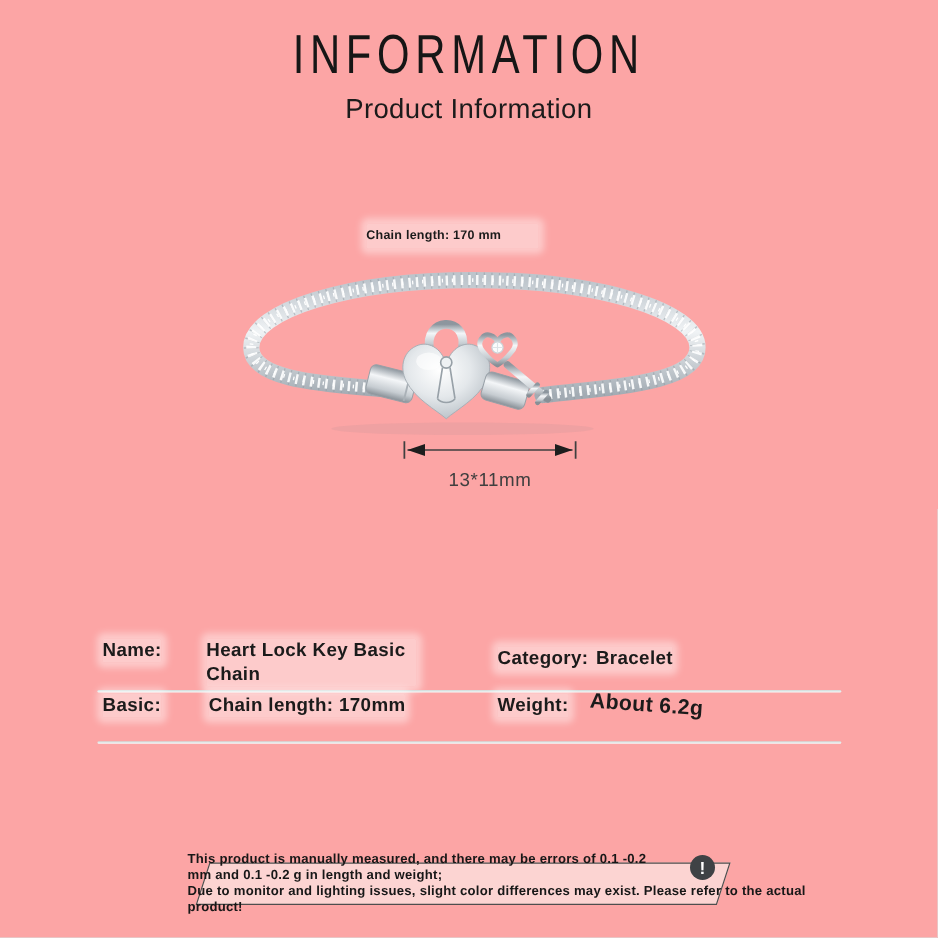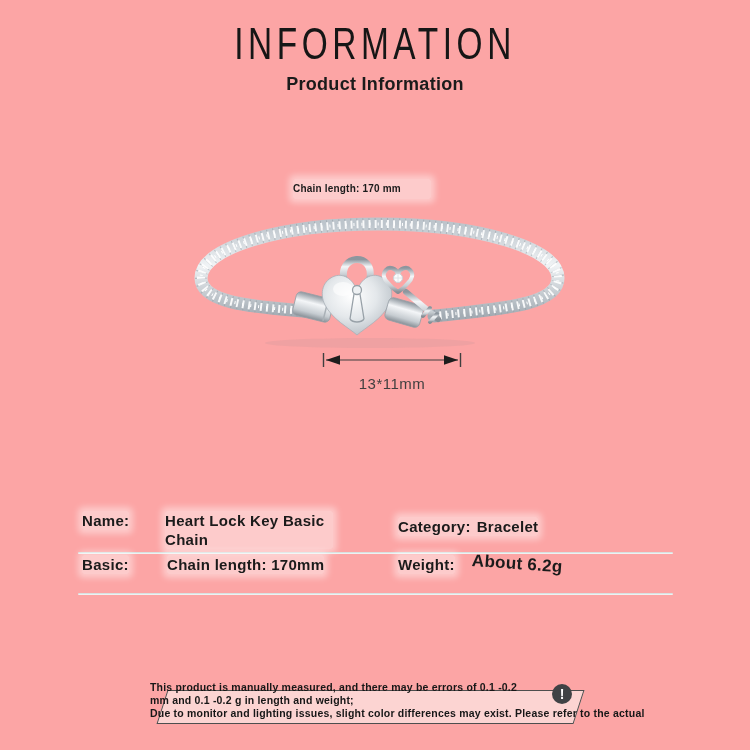--- a/index.html
+++ b/index.html
@@ -10,21 +10,21 @@
     font-family:"Liberation Sans", sans-serif; color:#1b1b1b;
   }
   
   .header { position:absolute; top:0; left:0; width:750px; text-align:center; }
   .title {
     margin-top:22px; font-size:44px; font-weight:400; line-height:1;
     letter-spacing:6px; color:#161616;
     transform:scaleX(0.76); transform-origin:center;
     white-space:nowrap;
   }
-  .subtitle { margin-top:8px; font-size:18px; font-weight:700; letter-spacing:0.3px; }
+  .subtitle { margin-top:8px; font-size:22px; font-weight:400; letter-spacing:0.3px; }
 
   
   .hl { background:rgba(255,255,255,0.42); border-radius:2px; box-shadow:0 0 6px 4px rgba(255,255,255,0.42); }
   .annotation {
     position:absolute; left:293px; top:179px; width:138px;
     font-size:10px; font-weight:700; line-height:20px; letter-spacing:0.2px;
   }
   .bracelet { position:absolute; left:192px; top:216px; }
   .dimension { position:absolute; left:322px; top:352px; width:140px; text-align:center; }
   .dimension-label { margin-top:3px; font-size:15px; font-weight:400; color:#3f3f3f; letter-spacing:0.5px; }
@@ -180,16 +180,17 @@
 
   </div>
 
   <div class="banner">
     <div class="banner-frame"></div>
     <div class="excl-icon">!</div>
     <div class="banner-text">
       <div class="banner-line">This product is manually measured, and there may be errors of 0.1 -0.2</div>
       <div class="banner-line">mm and 0.1 -0.2 g in length and weight;</div>
       <div class="banner-line">Due to monitor and lighting issues, slight color differences may exist. Please refer to the actual</div>
+      <div class="banner-line">product!</div>
     </div>
   </div>
 
 </div>
 
 </body></html>

